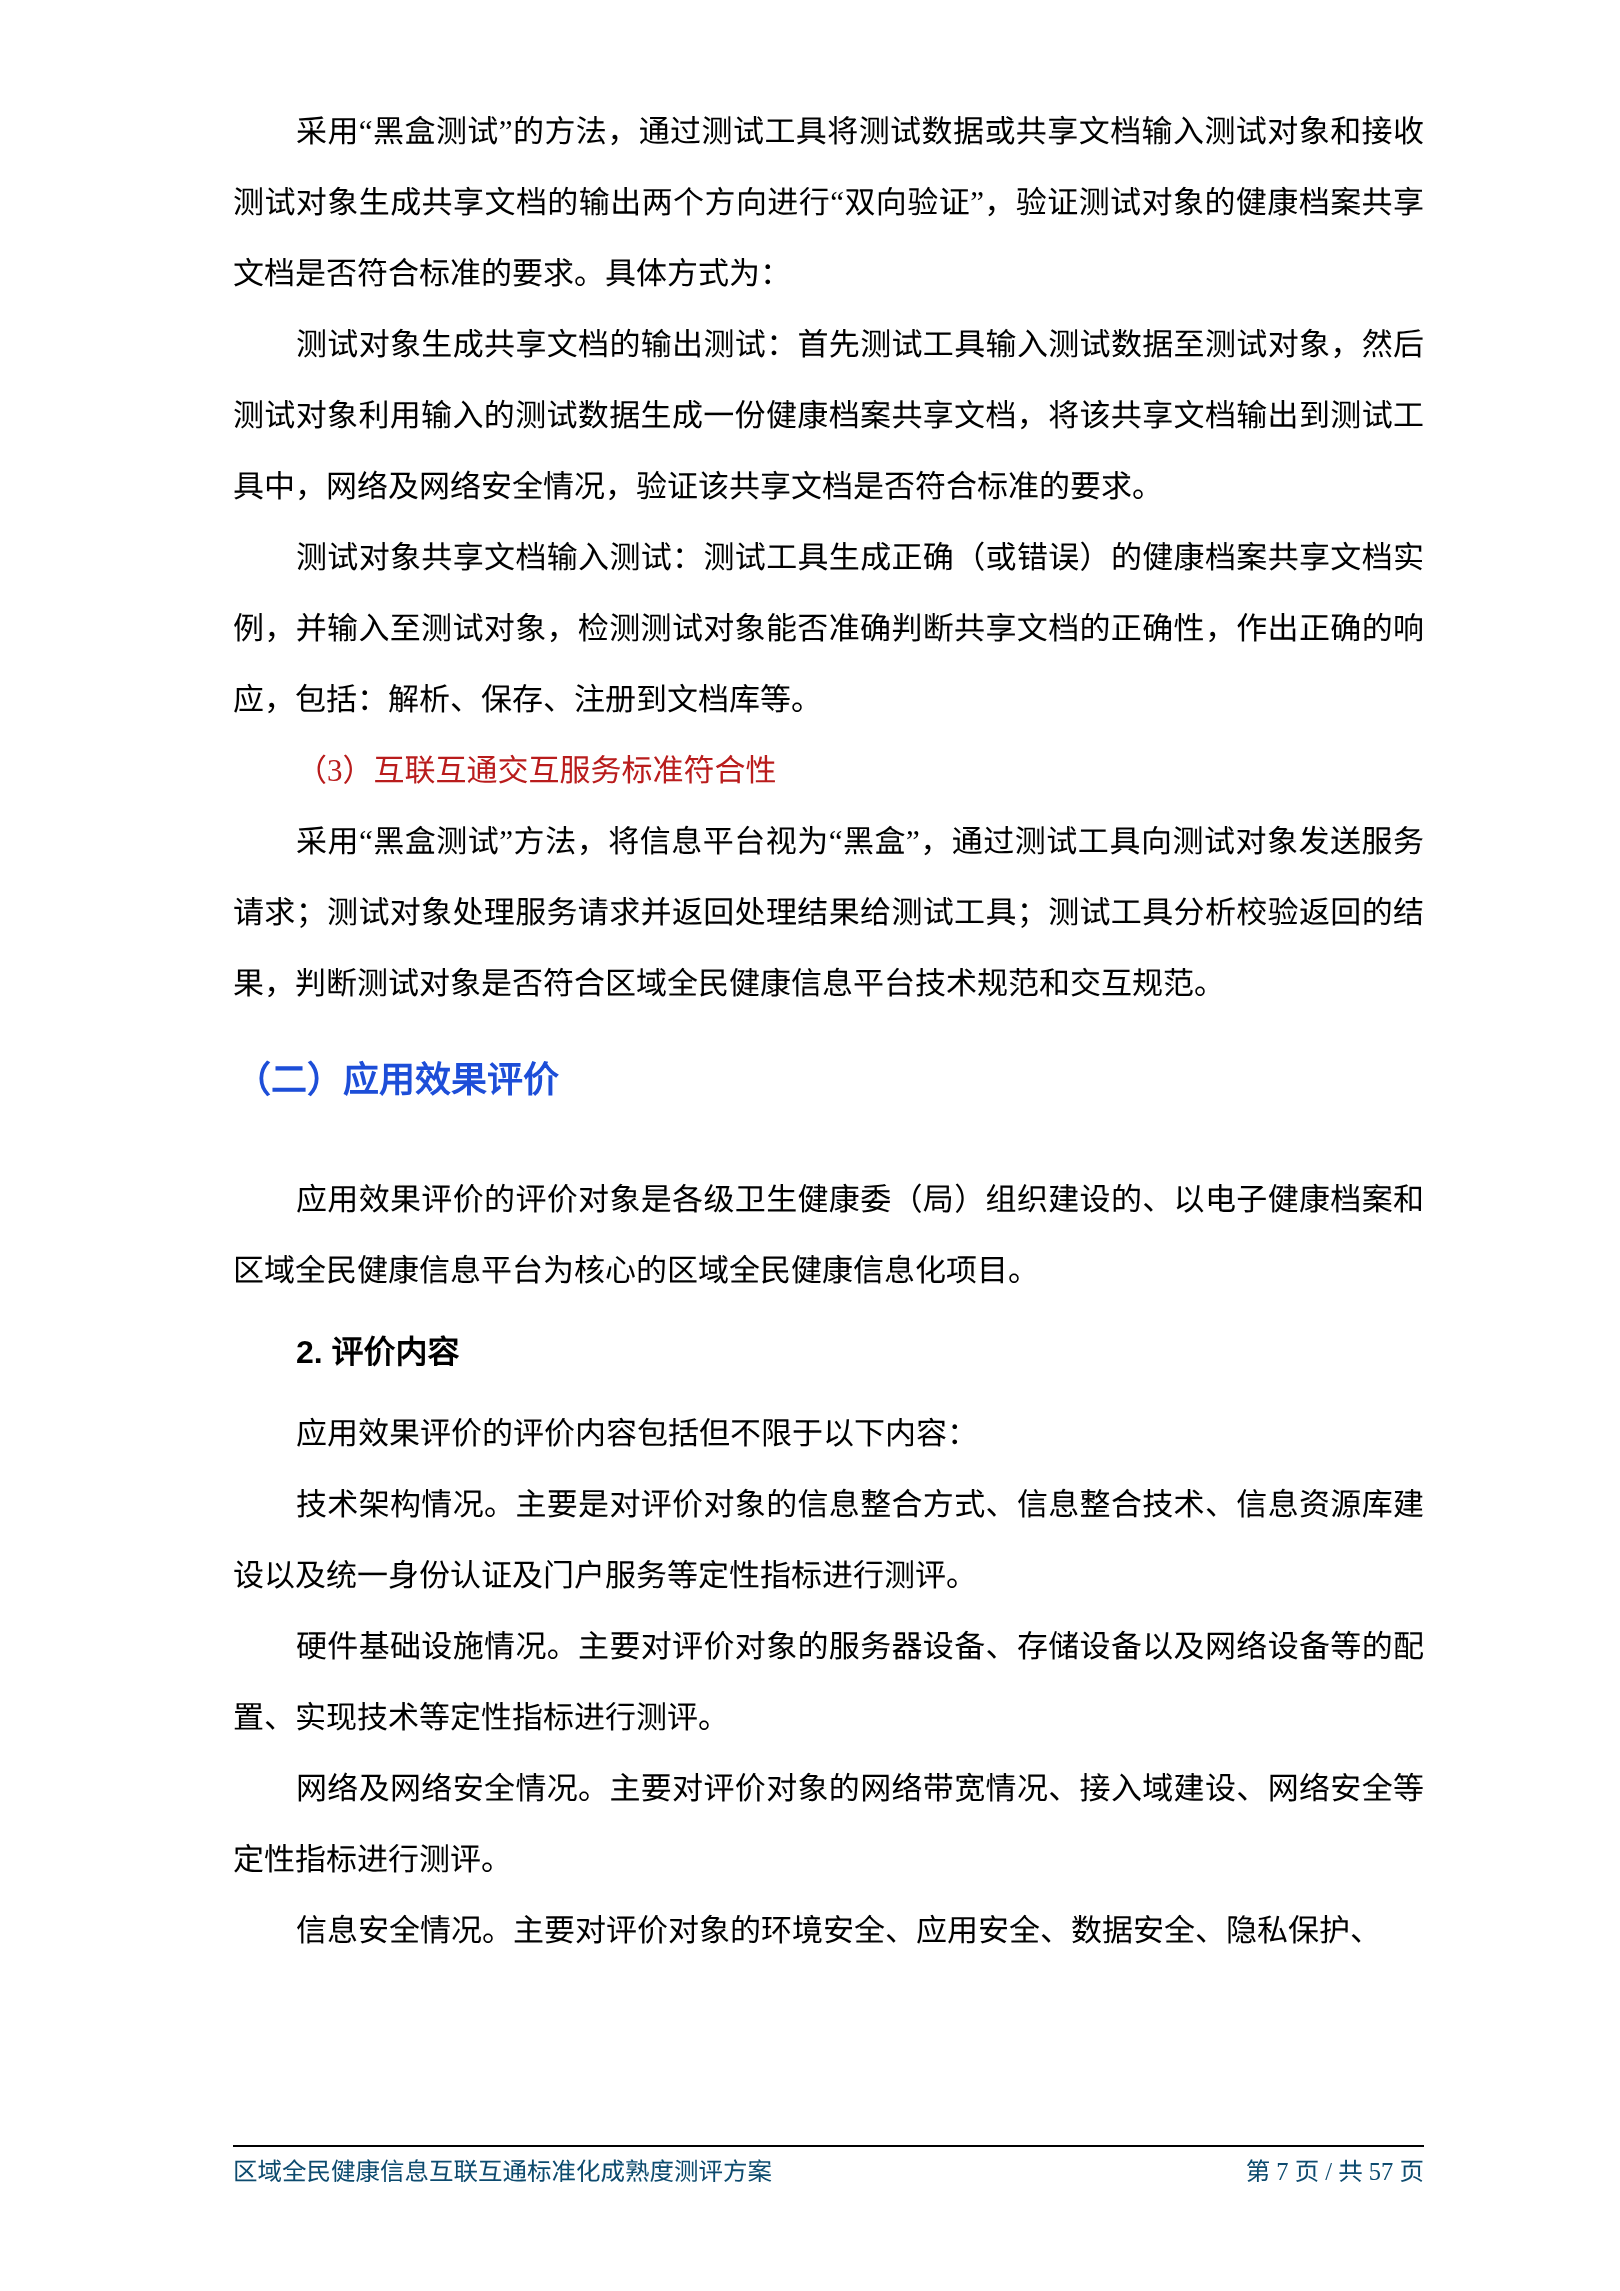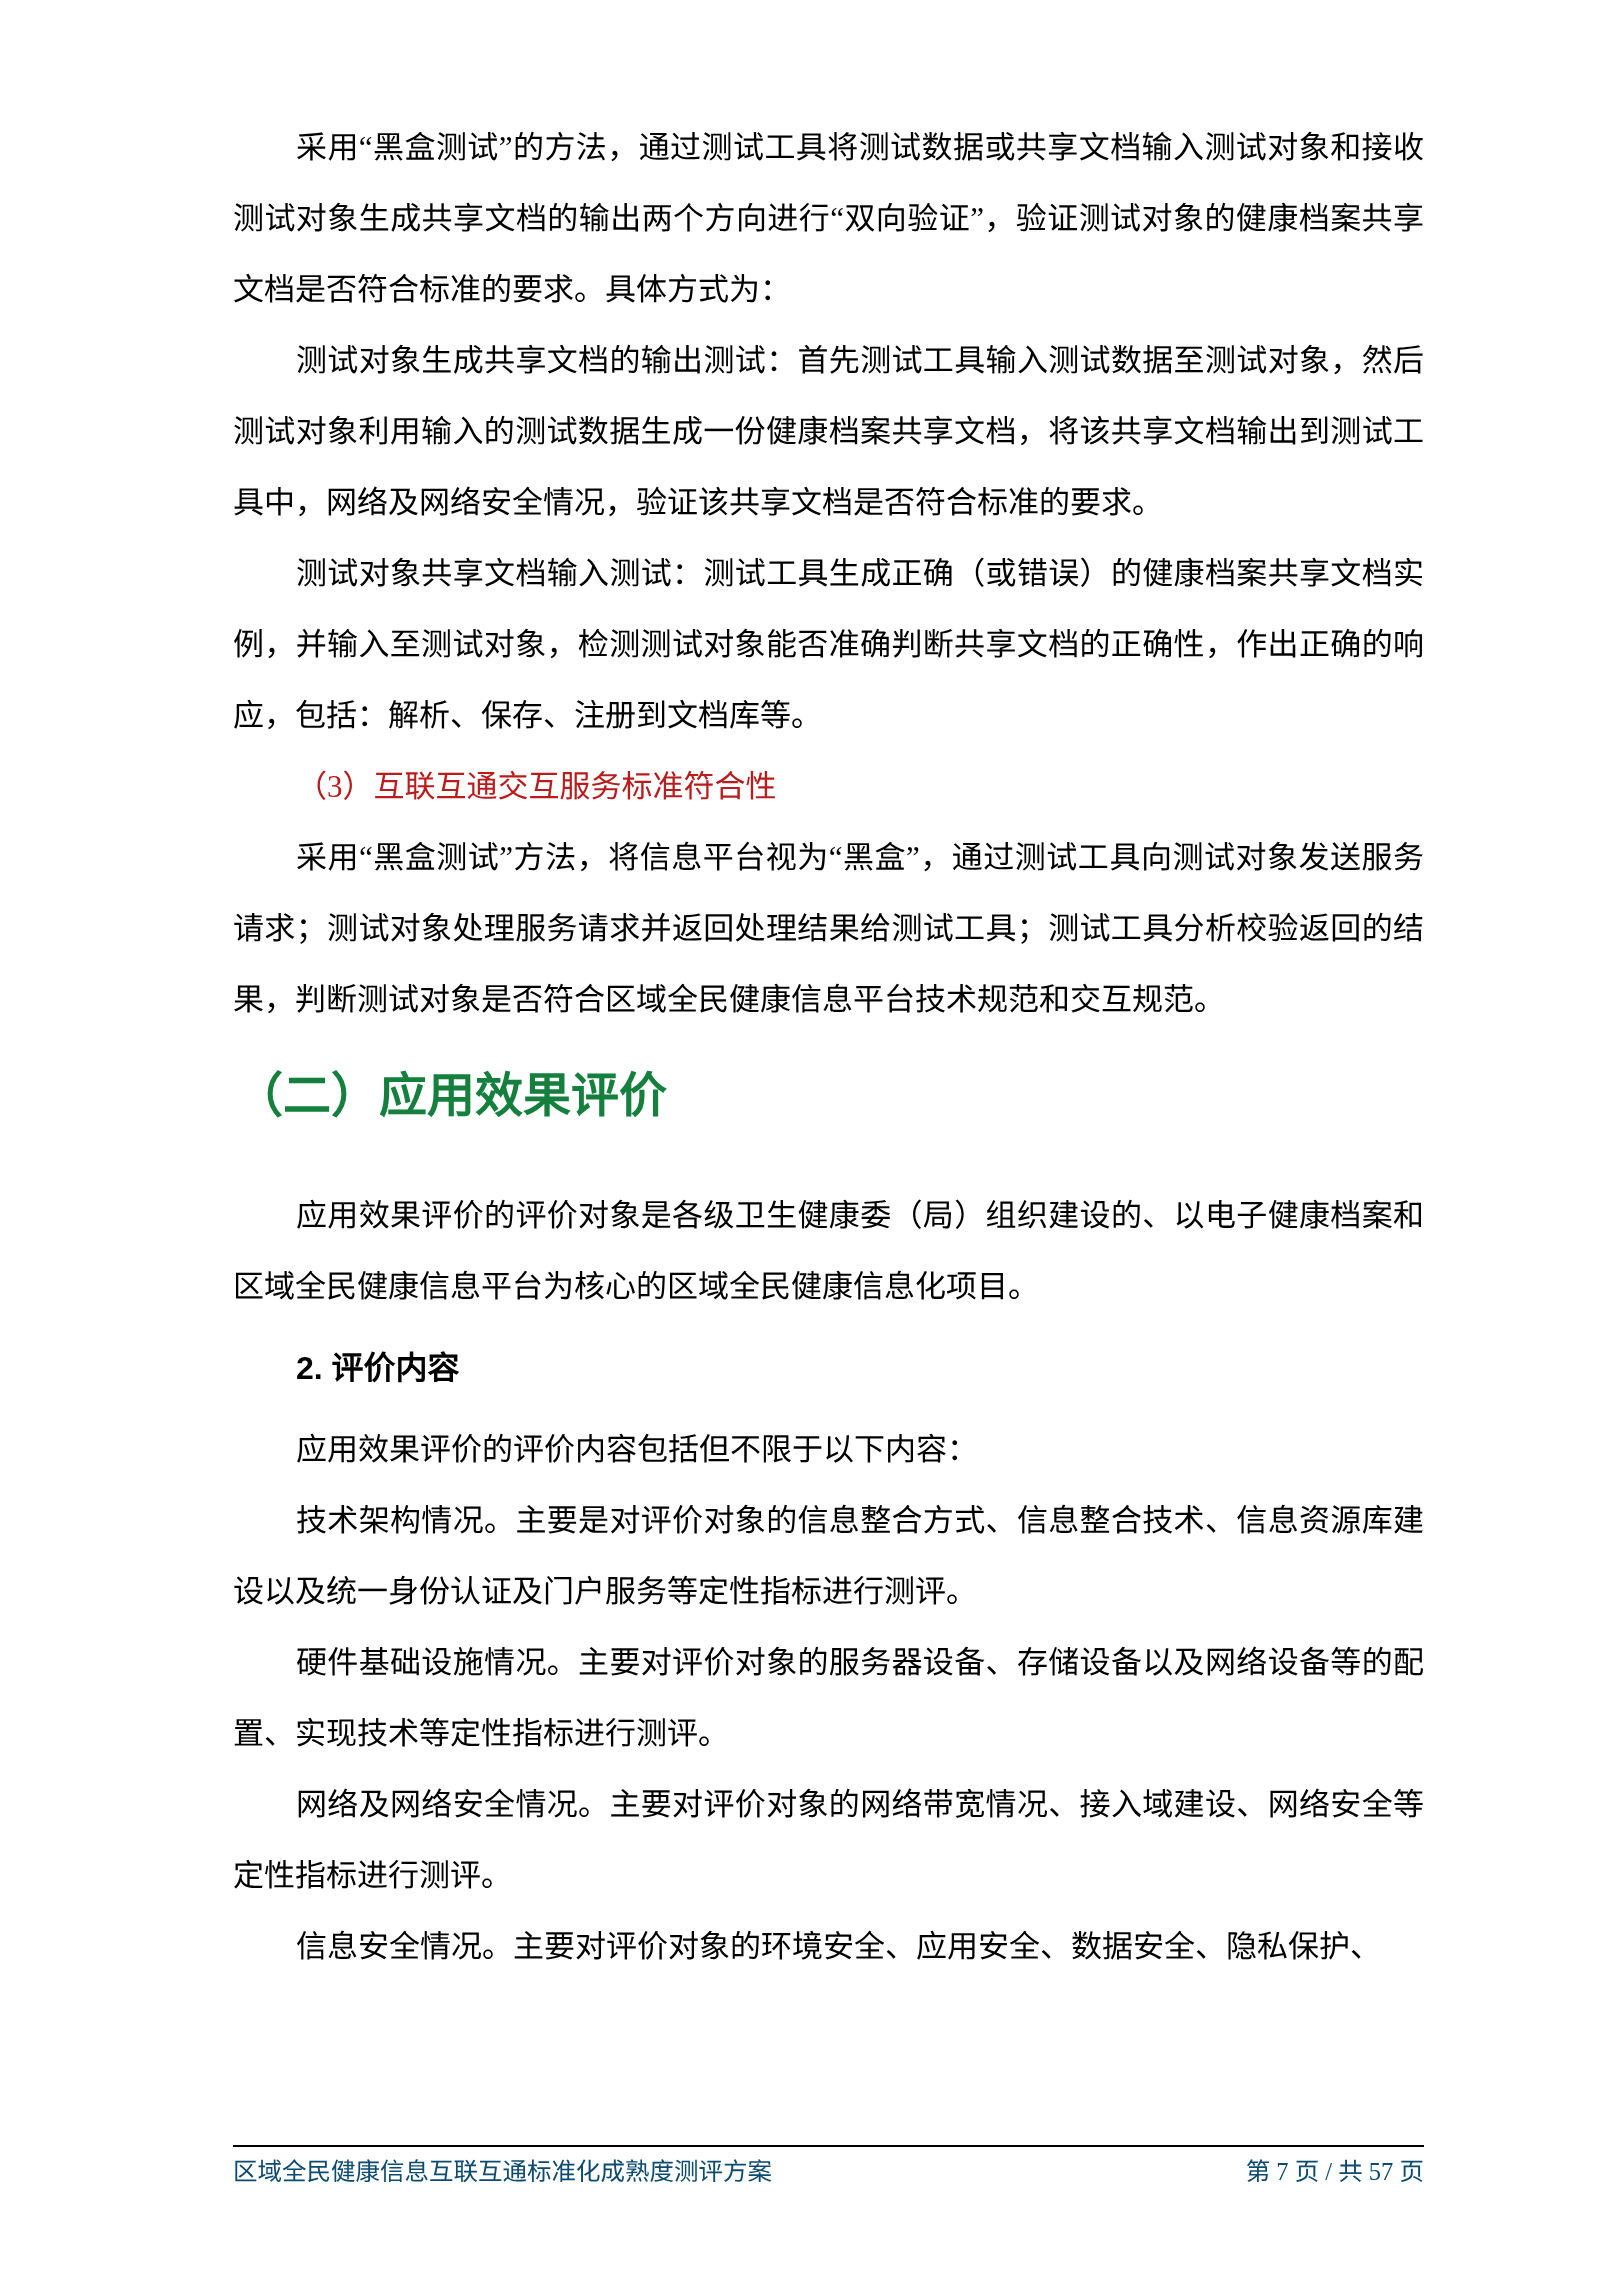--- a/index.html
+++ b/index.html
@@ -12,23 +12,23 @@
     width: 1620px;
     height: 2292px;
     background: #ffffff;
     overflow: hidden;
     font-family: "Liberation Serif", "DejaVu Serif", serif;
     color: #000000;
   }
   .content {
     position: absolute;
     left: 233px;
-    top: 0;
+    top: 8px;
     width: 1191px;
-    padding-top: 112px;
+    padding-top: 88px;
   }
   .body-para {
     margin: 0;
     font-size: 31px;
     line-height: 71px;
     text-align: justify;
     text-indent: 63px;
     font-family: "Liberation Serif", "DejaVu Serif", serif;
     color: #000000;
   }
@@ -36,26 +36,26 @@
     margin: 0;
     font-size: 31px;
     line-height: 71px;
     text-indent: 63px;
     font-family: "Liberation Serif", "DejaVu Serif", serif;
     font-weight: 400;
     color: #b91c1c;
   }
   .section-heading {
     margin: 23.5px 0 47px 0;
-    font-size: 48px;
+    font-size: 36px;
     line-height: 74px;
     font-weight: 700;
     text-indent: 2px;
     font-family: "Liberation Sans", "DejaVu Sans", sans-serif;
-    color: #15803d;
+    color: #1d4ed8;
   }
   .sub-heading {
     margin: 19.6px 0 17.6px 0;
     font-size: 32px;
     line-height: 55px;
     font-weight: 700;
     text-indent: 63px;
     font-family: "Liberation Sans", "DejaVu Sans", sans-serif;
     color: #000000;
   }

